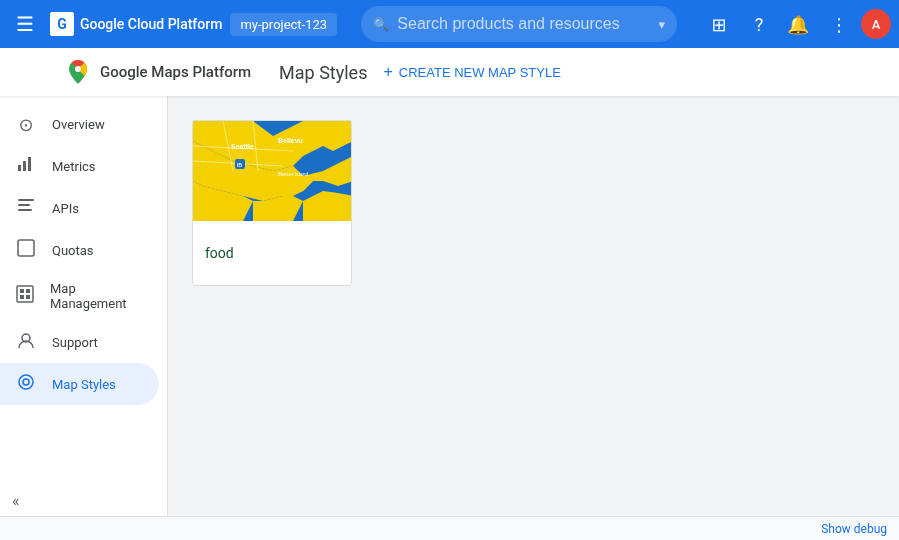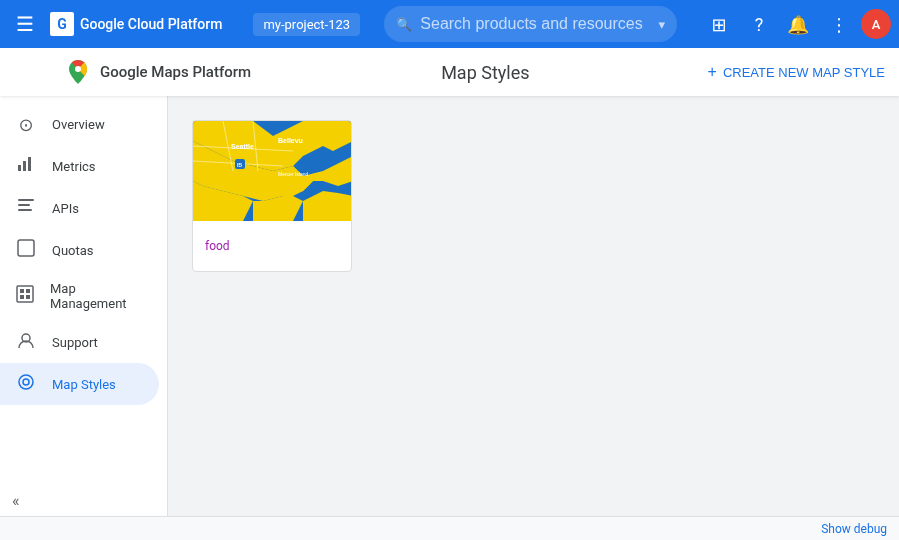--- a/index.html
+++ b/index.html
@@ -25,21 +25,21 @@
       border-radius: 2px;
       display: flex; align-items: center; justify-content: center;
       font-size: 14px; font-weight: bold; color: #1a73e8;
     }
     .topbar-project {
       background: rgba(255,255,255,0.15);
       color: white;
       border-radius: 4px;
       padding: 4px 10px;
       font-size: 13px;
-      margin-left: 23px;
+      margin-left: 0;
     }
     .topbar-search {
       flex: 1;
       max-width: 600px;
       background: rgba(255,255,255,0.15);
       border-radius: 24px;
       display: flex;
       align-items: center;
       padding: 0 12px;
       height: 36px;
@@ -61,25 +61,24 @@
     .topbar-avatar { width: 30px; height: 30px; border-radius: 50%; background: #ea4335; display: flex; align-items: center; justify-content: center; color: white; font-size: 13px; font-weight: 500; cursor: pointer; }
 
     
     .subheader {
       position: fixed;
       top: 48px; left: 0; right: 0;
       height: 48px;
       background: white;
       display: flex;
       align-items: center;
-      padding: 0 6px 0 64px;
+      padding: 0 0 0 64px;
       box-shadow: 0 1px 3px rgba(0,0,0,0.1);
       z-index: 99;
       gap: 8px;
-      justify-content: space-between;
     }
     .subheader-logo {
       display: flex; align-items: center; gap: 8px;
       color: #3c4043; font-size: 15px; font-weight: 500;
     }
     .subheader-logo-mark {
       width: 28px; height: 28px;
     }
 
     
@@ -148,23 +147,23 @@
       overflow: hidden;
       cursor: pointer;
     }
     .map-thumbnail {
       width: 160px;
       height: 100px;
       overflow: hidden;
       position: relative;
     }
     .map-label {
-      padding: 18px 12px;
-      font-size: 12px;
-      color: #a21caf;
+      padding: 24px 12px;
+      font-size: 14px;
+      color: #14532d;
     }
 
     
     .map-svg { width: 100%; height: 100%; }
 
     
     .bottom-bar {
       position: fixed;
       bottom: 0; left: 0; right: 0;
       height: 24px;

